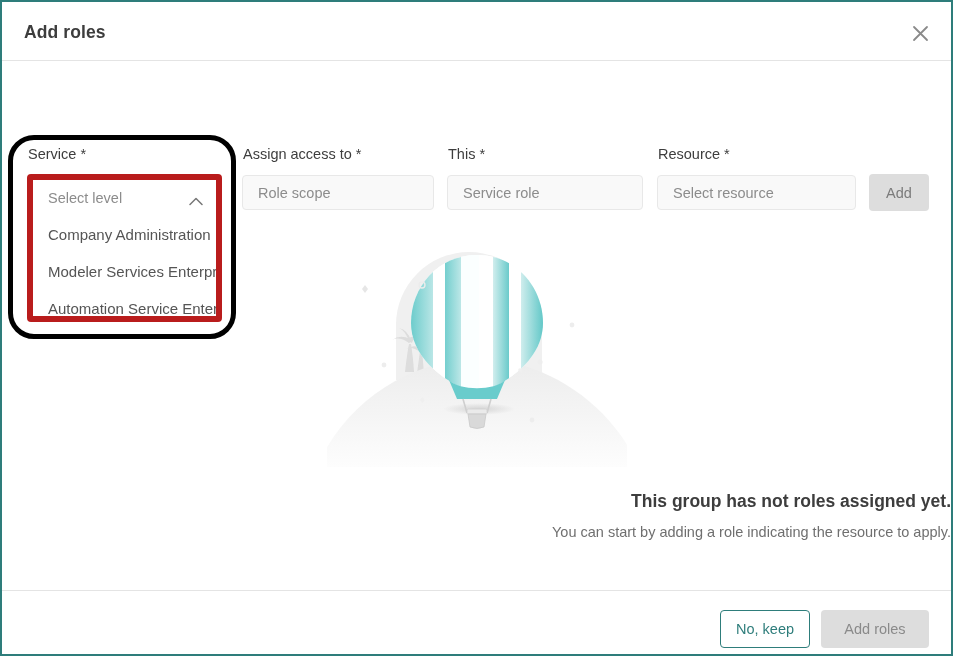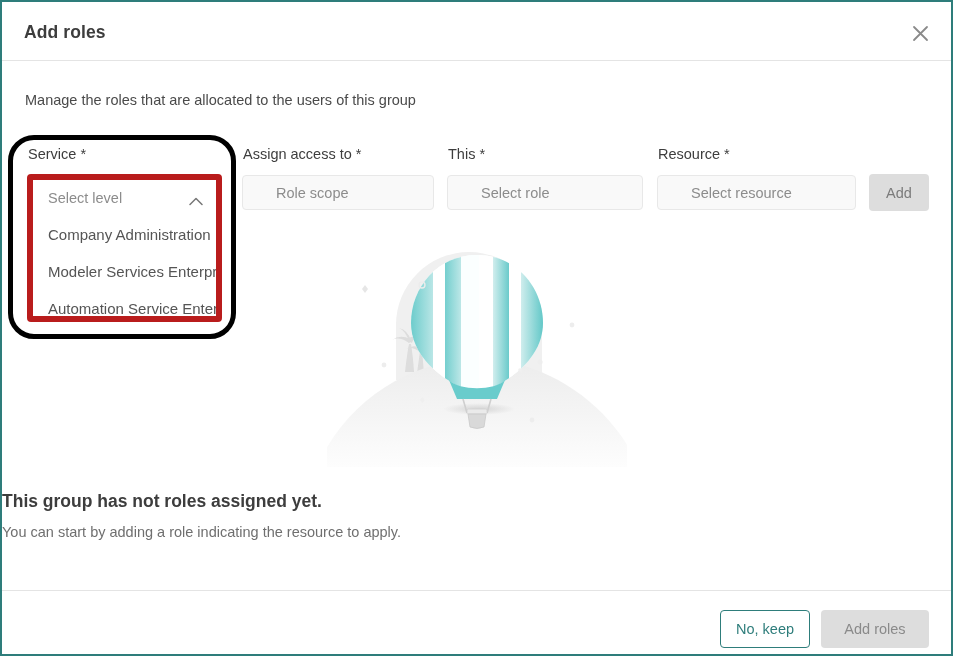--- a/index.html
+++ b/index.html
@@ -73,21 +73,21 @@
     white-space: nowrap;
   }
   .text-input {
     position: absolute;
     height: 35px;
     background: #f9f9f9;
     border: 1px solid #e8e8e8;
     border-radius: 4px;
     display: flex;
     align-items: center;
-    padding-left: 33px;
+    padding-left: 15px;
     font-size: 14.5px;
     color: #8c8c8c;
     cursor: text;
   }
 
   
   #service-label { left: 26px; top: 144px; }
 
   #service-dropdown {
     position: absolute;
@@ -161,21 +161,21 @@
     color: #7b7b7b;
     cursor: default;
   }
 
   
   #empty-state {
     position: absolute;
     left: 0;
     top: 235px;
     width: 949px;
-    text-align: left;
+    text-align: right;
   }
   #empty-illustration {
     width: 300px;
     height: 230px;
     margin: 0 auto;
     display: block;
   }
   #empty-title {
     margin-top: 24px;
     font-size: 17.5px;
@@ -241,21 +241,20 @@
 
   <div id="modal-header">
     <div id="modal-title">Add roles</div>
     <div id="close-btn">
       <svg width="17" height="17" viewBox="0 0 17 17" aria-hidden="true">
         <path d="M2 2 L15 15 M15 2 L2 15" stroke="#8a8a8a" stroke-width="1.8" fill="none" stroke-linecap="round"></path>
       </svg>
     </div>
   </div>
 
-  <div id="subtitle">Manage the roles that are allocated to the users of this group</div>
 
   <div id="service-label" class="field-label">Service *</div>
 
   <div id="service-dropdown">
     <div id="service-trigger">
       <span>Select level</span>
       <span class="chev">
         <svg width="14" height="9" viewBox="0 0 14 9" aria-hidden="true">
           <path d="M1 7.5 L7 1.5 L13 7.5" stroke="#777777" stroke-width="1.5" fill="none" stroke-linecap="round" stroke-linejoin="round"></path>
         </svg>
@@ -265,21 +264,21 @@
     <div class="option-item">Modeler Services Enterprise</div>
     <div class="option-item">Automation Service Enterprise</div>
   </div>
 
   <div id="annotation-box"></div>
 
   <div id="assign-label" class="field-label">Assign access to *</div>
   <div id="assign-input" class="text-input">Role scope</div>
 
   <div id="role-label" class="field-label">This *</div>
-  <div id="role-input" class="text-input">Select role</div>
+  <div id="role-input" class="text-input">Service role</div>
 
   <div id="resource-label" class="field-label">Resource *</div>
   <div id="resource-input" class="text-input">Select resource</div>
 
   <button id="add-btn">Add</button>
 
   <div id="empty-state">
     <svg id="empty-illustration" viewBox="0 0 300 230">
       <defs>
         <linearGradient id="balloonLeft" x1="0" y1="0" x2="1" y2="0">

